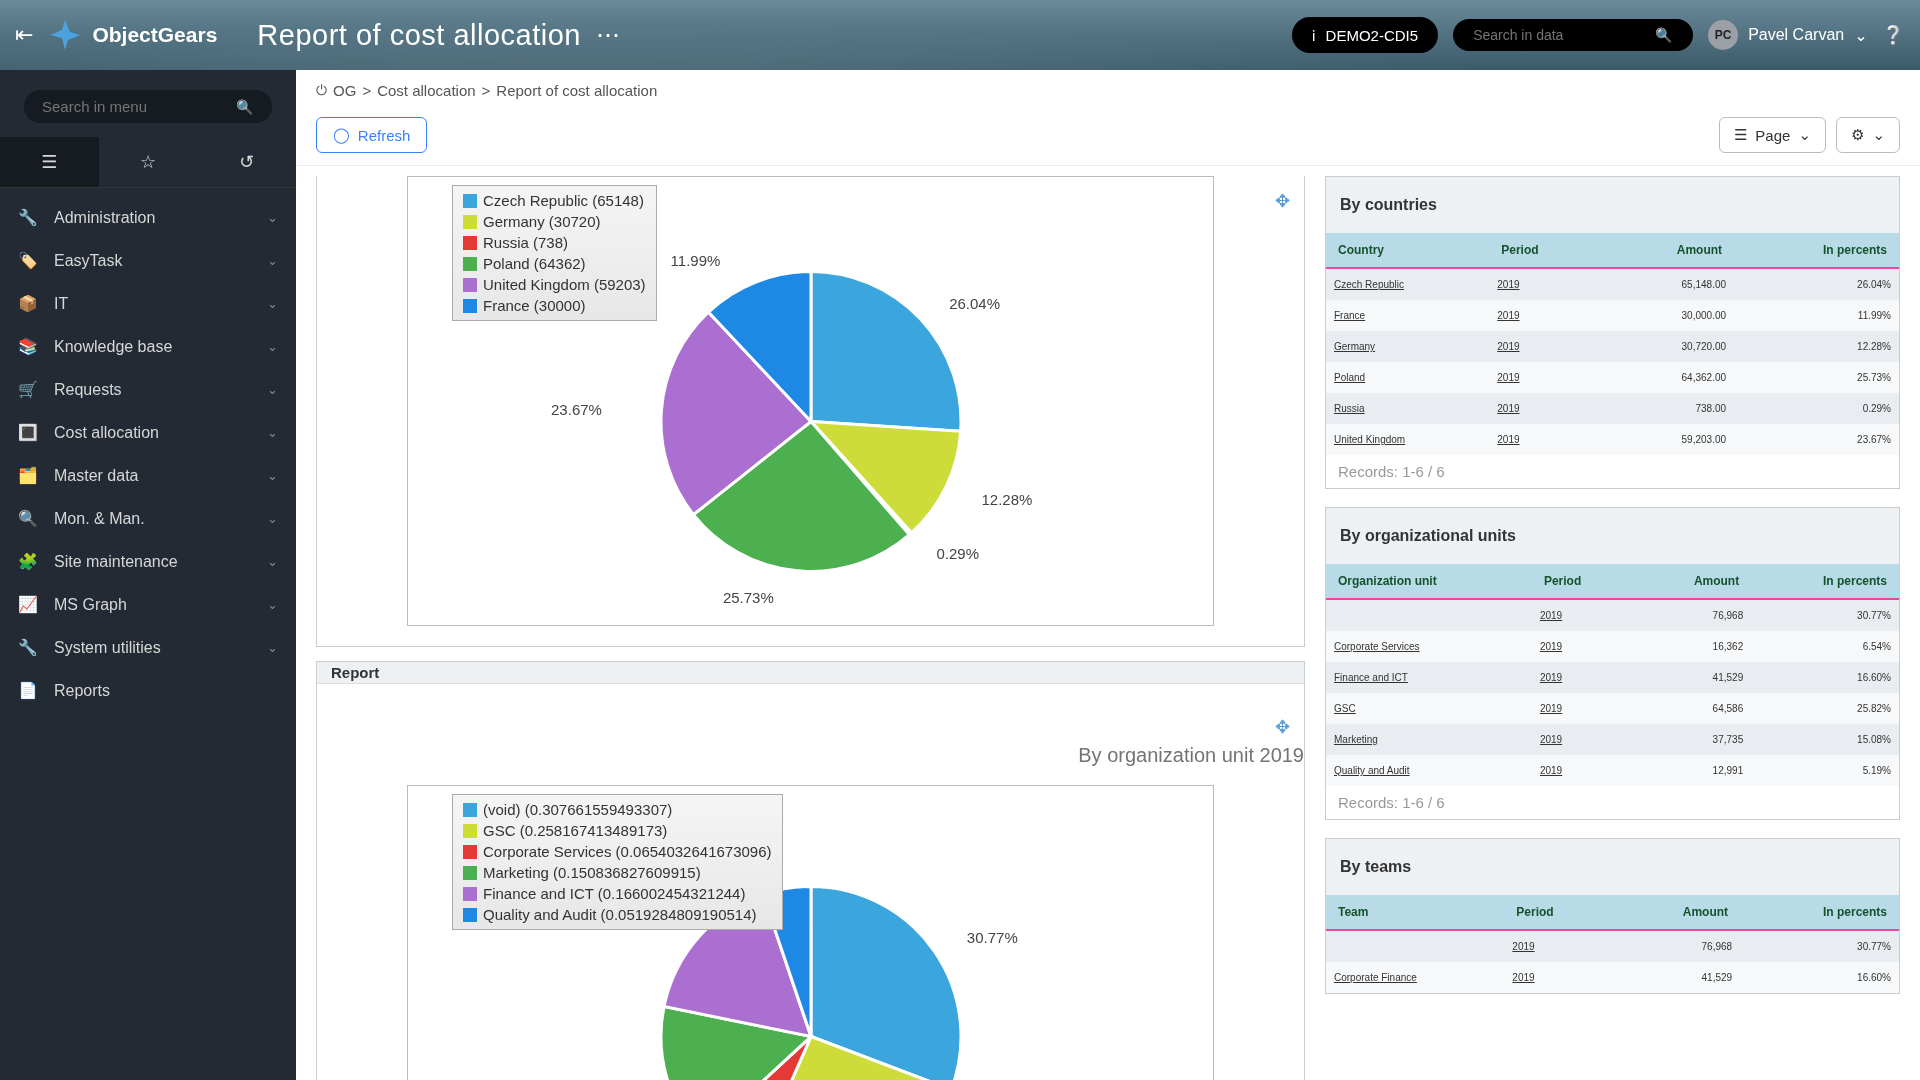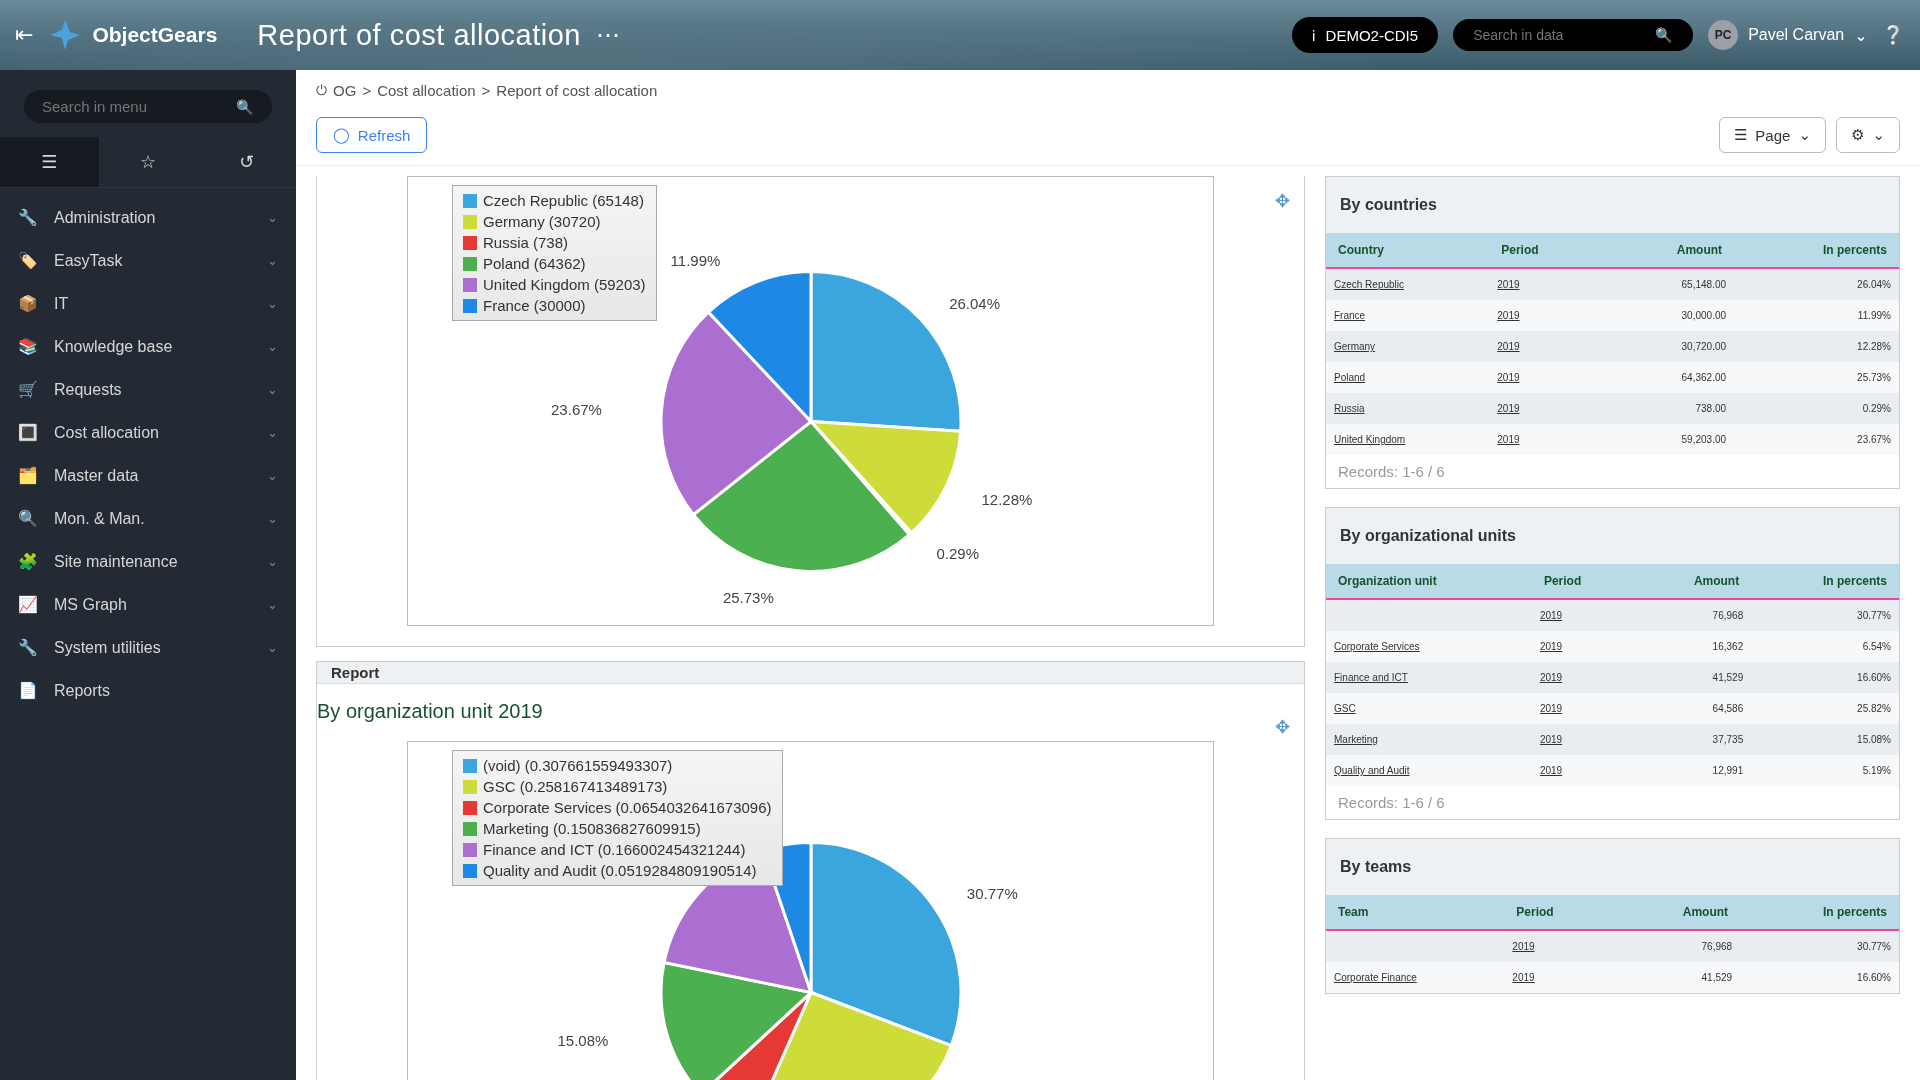--- a/index.html
+++ b/index.html
@@ -38,21 +38,21 @@
 .refresh-btn { border: 1px solid #3b82f6; border-radius: 6px; padding: 8px 16px; background: #fff; color: #3b82f6; font-size: 15px; cursor: pointer; display: flex; align-items: center; gap: 8px; }
 .tb-right { margin-left: auto; display: flex; gap: 10px; }
 .tb-btn { border: 1px solid #bbb; border-radius: 6px; padding: 8px 14px; background: #fff; font-size: 15px; display: flex; align-items: center; gap: 8px; cursor: pointer; }
 
 .content { flex: 1; display: flex; overflow: hidden; }
 .left-col { flex: 1; overflow-y: auto; padding: 10px 20px; }
 .right-col { width: 595px; overflow-y: auto; padding: 10px 20px 10px 0; }
 
 .report-panel { border: 1px solid #ccc; margin-bottom: 14px; background: #fff; position: relative; }
 .report-header { background: #eef1f4; padding: 2px 14px; font-weight: bold; font-size: 15px; border-bottom: 1px solid #ddd; }
-.chart-title { text-align: left; font-size: 20px; padding: 16px 0 4px; color: #14532d; }
+.chart-title { text-align: right; font-size: 20px; padding: 16px 0 4px; color: #737373; margin-top: 44px; }
 .chart-area { border: 1px solid #bbb; margin: 14px 90px 20px; padding: 8px; height: 450px; position: relative; }
 .chart-area.first { margin-top: 0; }
 .legend { position: absolute; top: 8px; left: 8px; background: linear-gradient(#f5f5f5,#e7e7e7); border: 1px solid #aaa; padding: 4px 10px; font-size: 15px; line-height: 1.4; z-index: 5; margin-left: 36px; }
 .legend-row { display: flex; align-items: center; gap: 6px; white-space: nowrap; }
 .legend-swatch { width: 14px; height: 14px; }
 .move-handle { position: absolute; right: 14px; top: 14px; color: #5a9bd5; font-size: 18px; cursor: move; }
 .pie-wrap { position: absolute; left: 50%; top: 55%; transform: translate(-50%,-50%); }
 .pie-label { position: absolute; font-size: 15px; color: #444; white-space: nowrap; }
 
 .data-panel { border: 1px solid #ccc; margin-bottom: 18px; }

